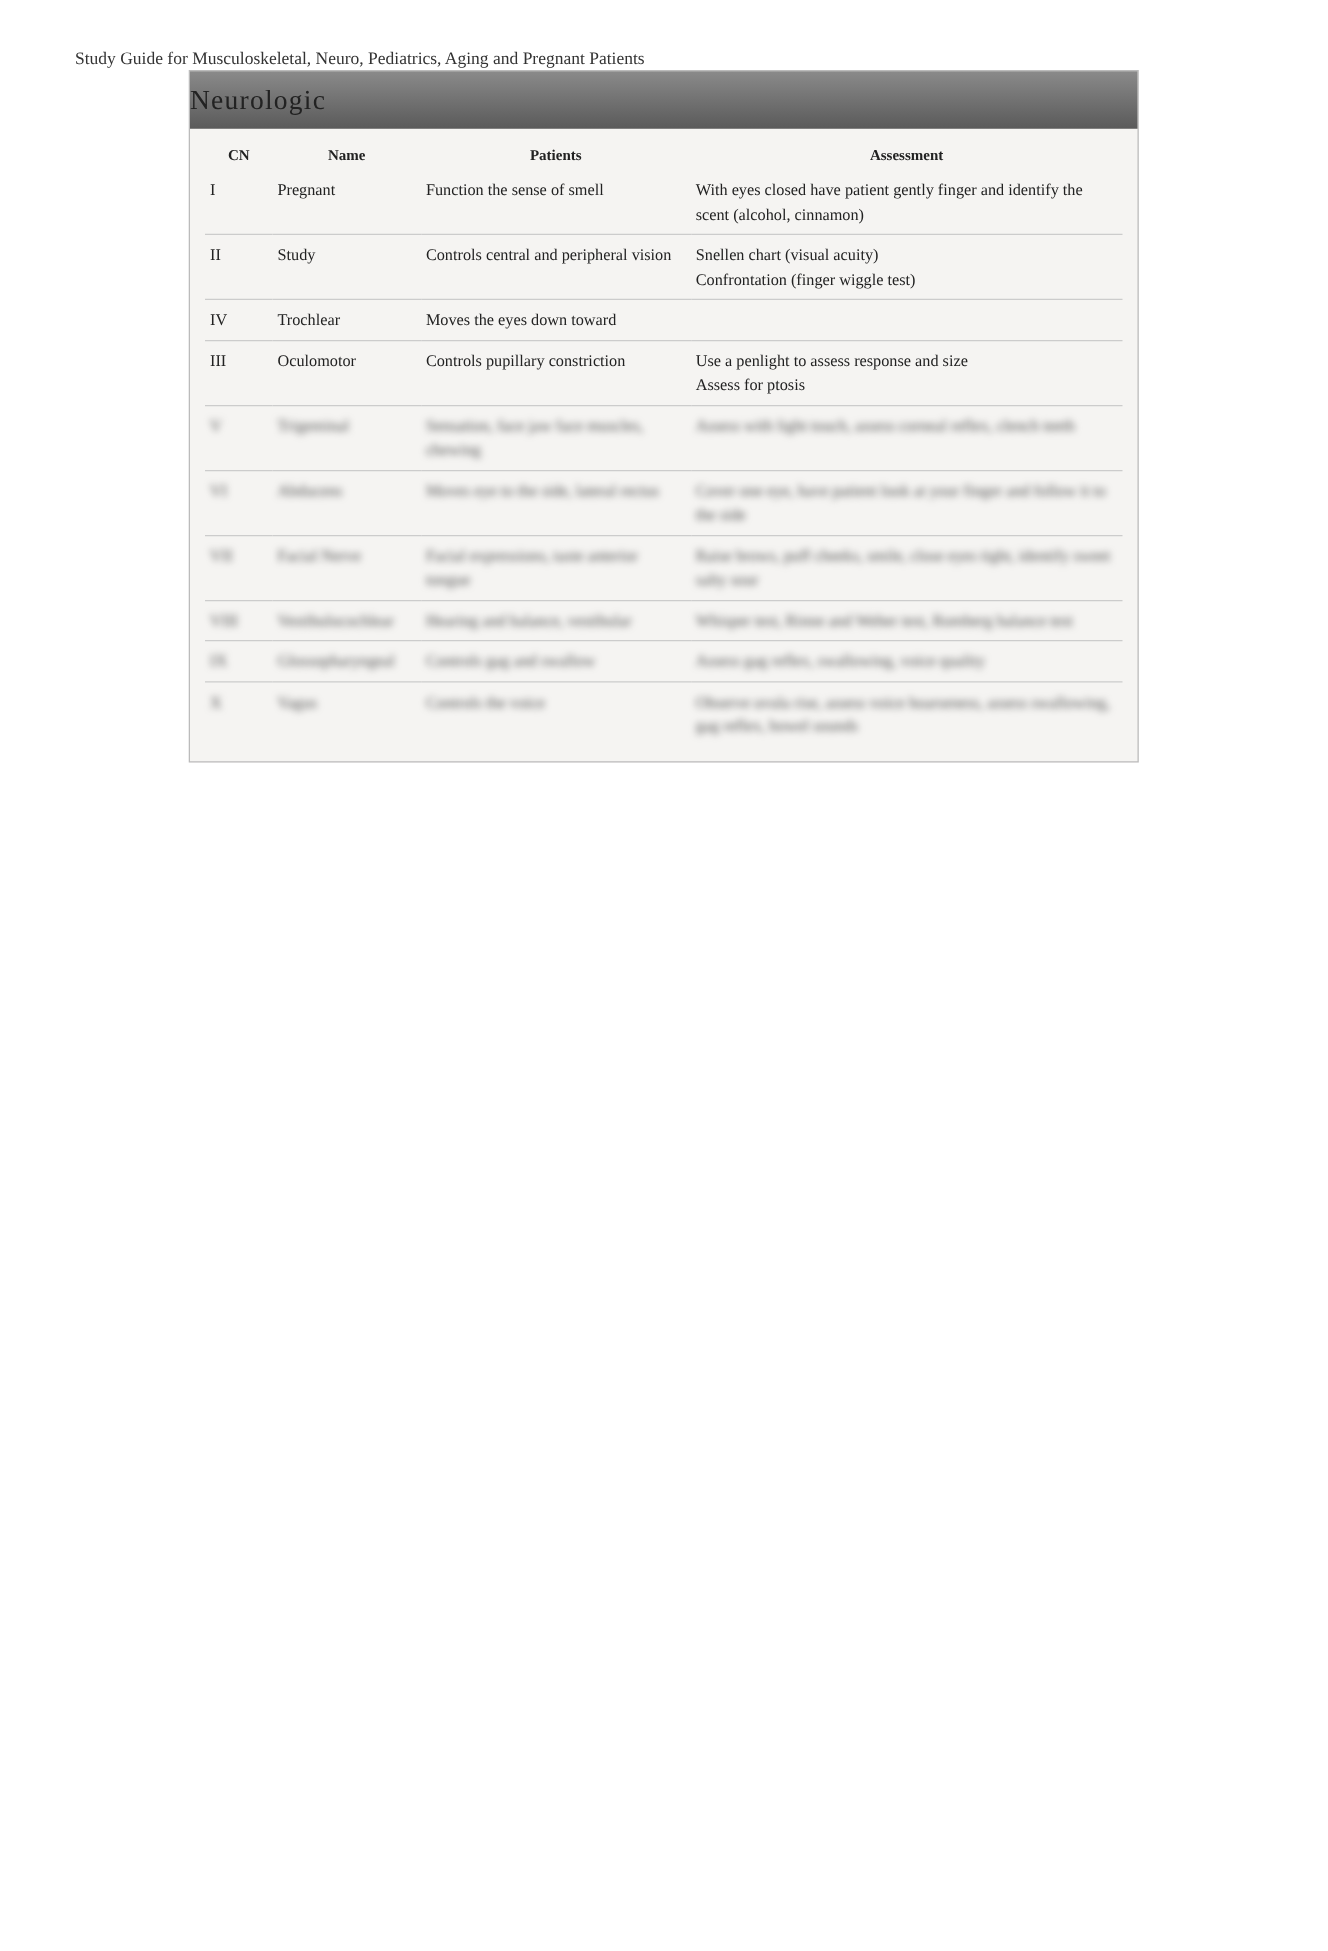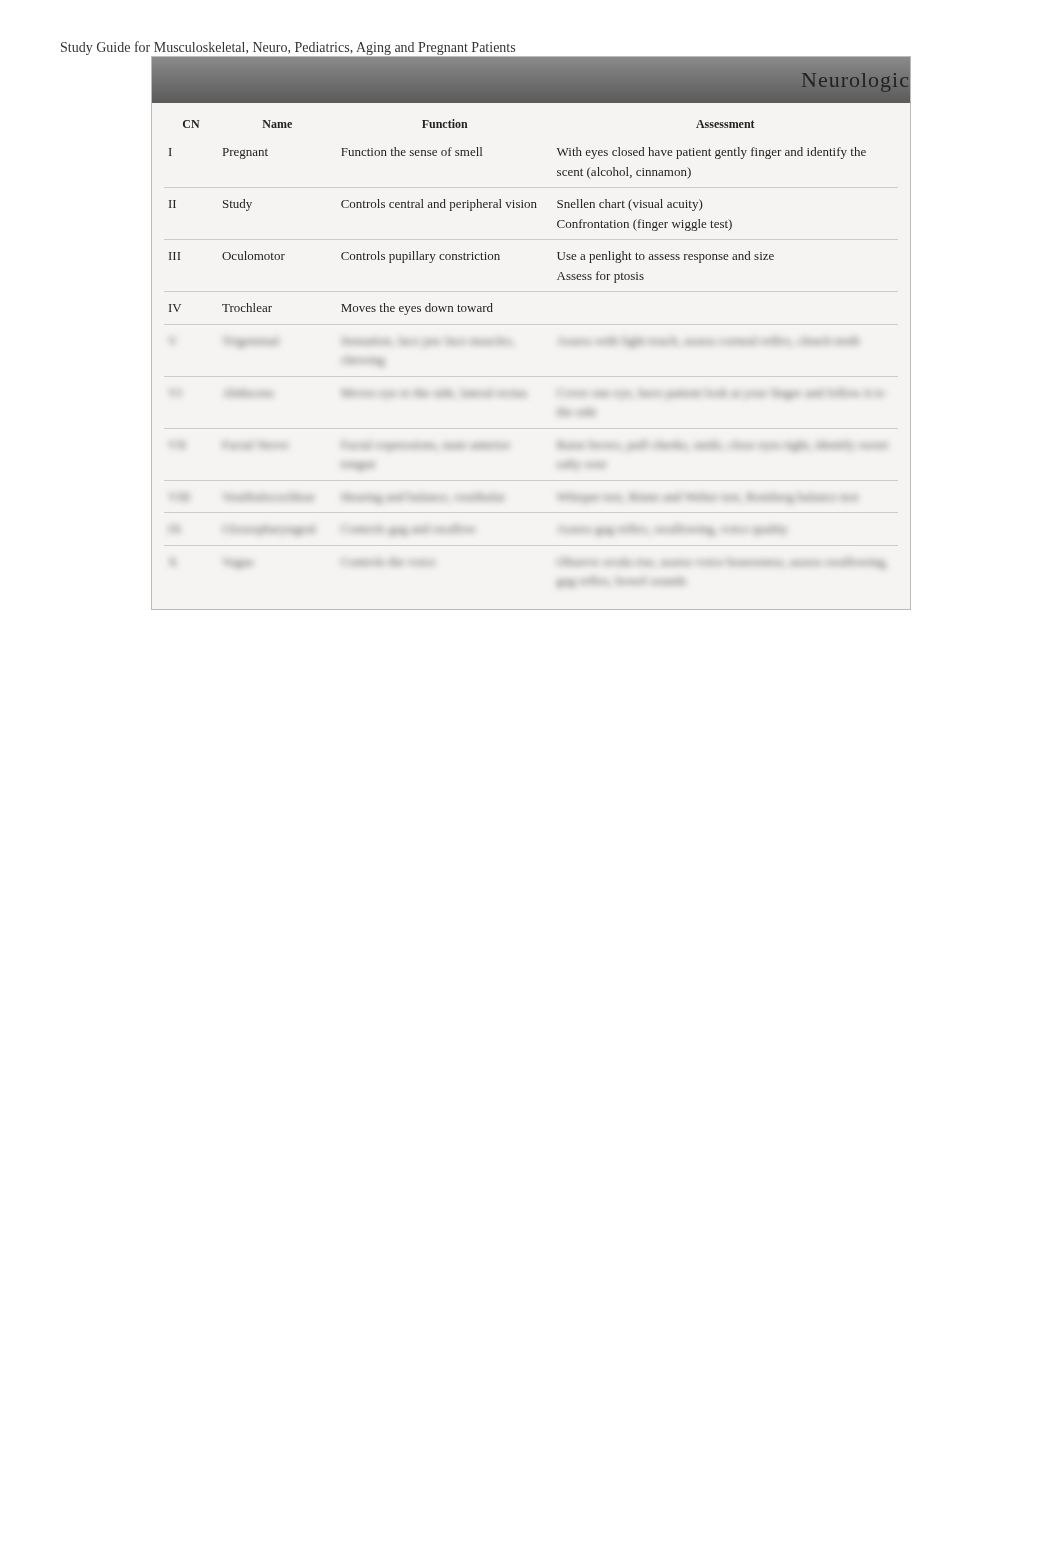--- a/index.html
+++ b/index.html
@@ -18,21 +18,21 @@
     }
     .table-container {
       border: 1px solid #bbb;
       background: #f5f4f2;
       padding: 0;
       width: 760px;
       margin: 0 auto;
     }
     .table-header-bar {
       background: linear-gradient(to bottom, #8a8a8a, #5a5a5a);
-      text-align: right;
+      text-align: left;
       padding: 10px 0;
       font-size: 22px;
       font-weight: normal;
       color: #222;
       letter-spacing: 1px;
     }
     table {
       width: 100%;
       border-collapse: collapse;
       padding: 8px;
@@ -79,48 +79,48 @@
       <colgroup>
         <col class="cn">
         <col class="name">
         <col class="function">
         <col class="assessment">
       </colgroup>
       <thead>
         <tr>
           <th>CN</th>
           <th>Name</th>
-          <th>Function</th>
+          <th>Patients</th>
           <th>Assessment</th>
         </tr>
       </thead>
       <tbody id="table-body">
       <tr>
             <td class="">I</td>
             <td class="">Pregnant</td>
             <td class="">Function the sense of smell</td>
             <td class="">With eyes closed have patient gently finger and identify the scent (alcohol, cinnamon)</td>
           </tr>
           <tr class="row-separator">
             <td class="">II</td>
             <td class="">Study</td>
             <td class="">Controls central and peripheral vision</td>
             <td class="">Snellen chart (visual acuity)<br>Confrontation (finger wiggle test)</td>
           </tr>
           <tr class="row-separator">
+            <td class="">IV</td>
+            <td class="">Trochlear</td>
+            <td class="">Moves the eyes down toward</td>
+            <td class=""></td>
+          </tr>
+          <tr class="row-separator">
             <td class="">III</td>
             <td class="">Oculomotor</td>
             <td class="">Controls pupillary constriction</td>
             <td class="">Use a penlight to assess response and size<br>Assess for ptosis</td>
-          </tr>
-          <tr class="row-separator">
-            <td class="">IV</td>
-            <td class="">Trochlear</td>
-            <td class="">Moves the eyes down toward</td>
-            <td class=""></td>
           </tr>
           <tr class="row-separator">
             <td class="blurred">V</td>
             <td class="blurred">Trigeminal</td>
             <td class="blurred">Sensation, face jaw face muscles, chewing</td>
             <td class="blurred">Assess with light touch, assess corneal reflex, clench teeth</td>
           </tr>
           <tr class="row-separator">
             <td class="blurred">VI</td>
             <td class="blurred">Abducens</td>

